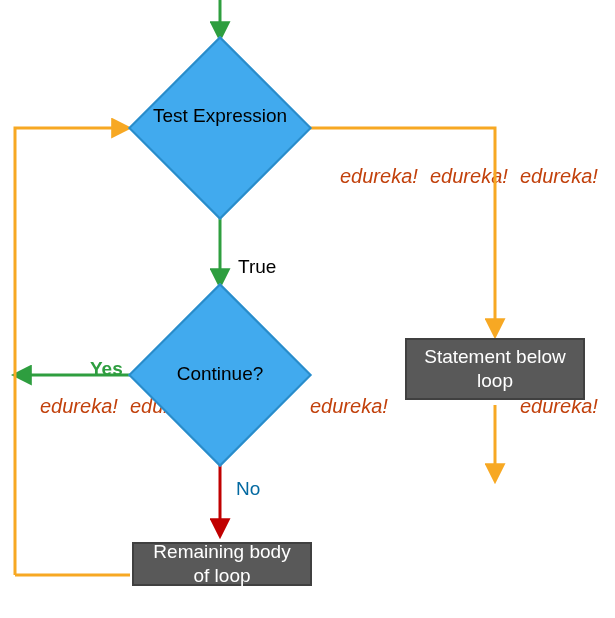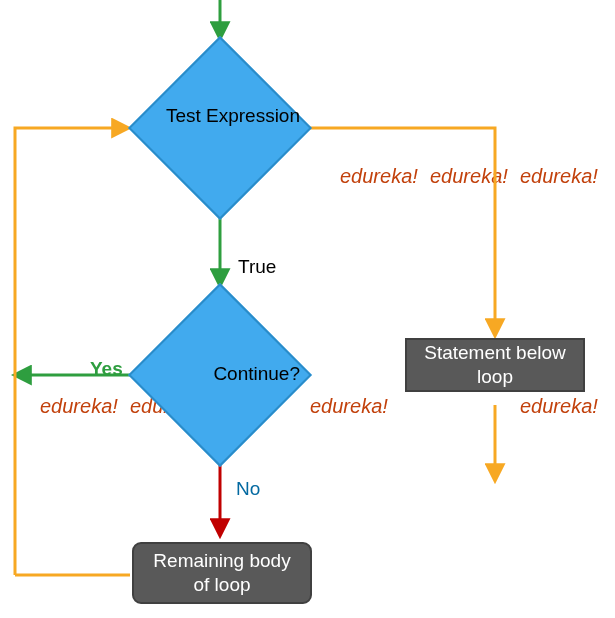--- a/index.html
+++ b/index.html
@@ -25,21 +25,21 @@
     width: 130px;
     height: 130px;
     background: #41aaee;
     border: 2px solid #2a8cc9;
     transform: rotate(45deg);
     z-index: 2;
   }
   .diamond-label {
     position: absolute;
     width: 160px;
-    text-align: right;
+    text-align: center;
     font-size: 19px;
     color: #000;
     z-index: 3;
     line-height: 1.2;
   }
   .rect-box {
     position: absolute;
     background: #595959;
     border: 2px solid #404040;
     color: #fff;
@@ -105,19 +105,19 @@
 
   <path d="M 130 575 L 15 575" stroke="#f7a823" stroke-width="3" fill="none"></path>
 </svg>
 
 <div class="diamond" style="left:155px; top:63px;"></div>
 <div class="diamond-label" style="left:140px; top:105px;">Test Expression</div>
 
 <div class="diamond" style="left:155px; top:310px;"></div>
 <div class="diamond-label" style="left:140px; top:363px;">Continue?</div>
 
-<div class="rect-box" style="left:405px; top:338px; width:180px; height:54px;">Statement below loop</div>
+<div class="rect-box" style="left:405px; top:338px; width:180px; height:62px;">Statement below loop</div>
 
-<div class="rect-box" style="left:132px; top:542px; width:180px; height:62px;border-radius:9px;">Remaining body of loop</div>
+<div class="rect-box" style="left:132px; top:542px; width:180px; height:44px;">Remaining body of loop</div>
 
 <div class="edge-label" style="left:238px; top:228px; color:#000;margin-top:28px;">True</div>
 <div class="edge-label" style="left:90px; top:358px; color:#2e9e3f;font-weight:bold;">Yes</div>
 <div class="edge-label" style="left:236px; top:478px; color:#0369a1;">No</div>
 
 </body></html>

